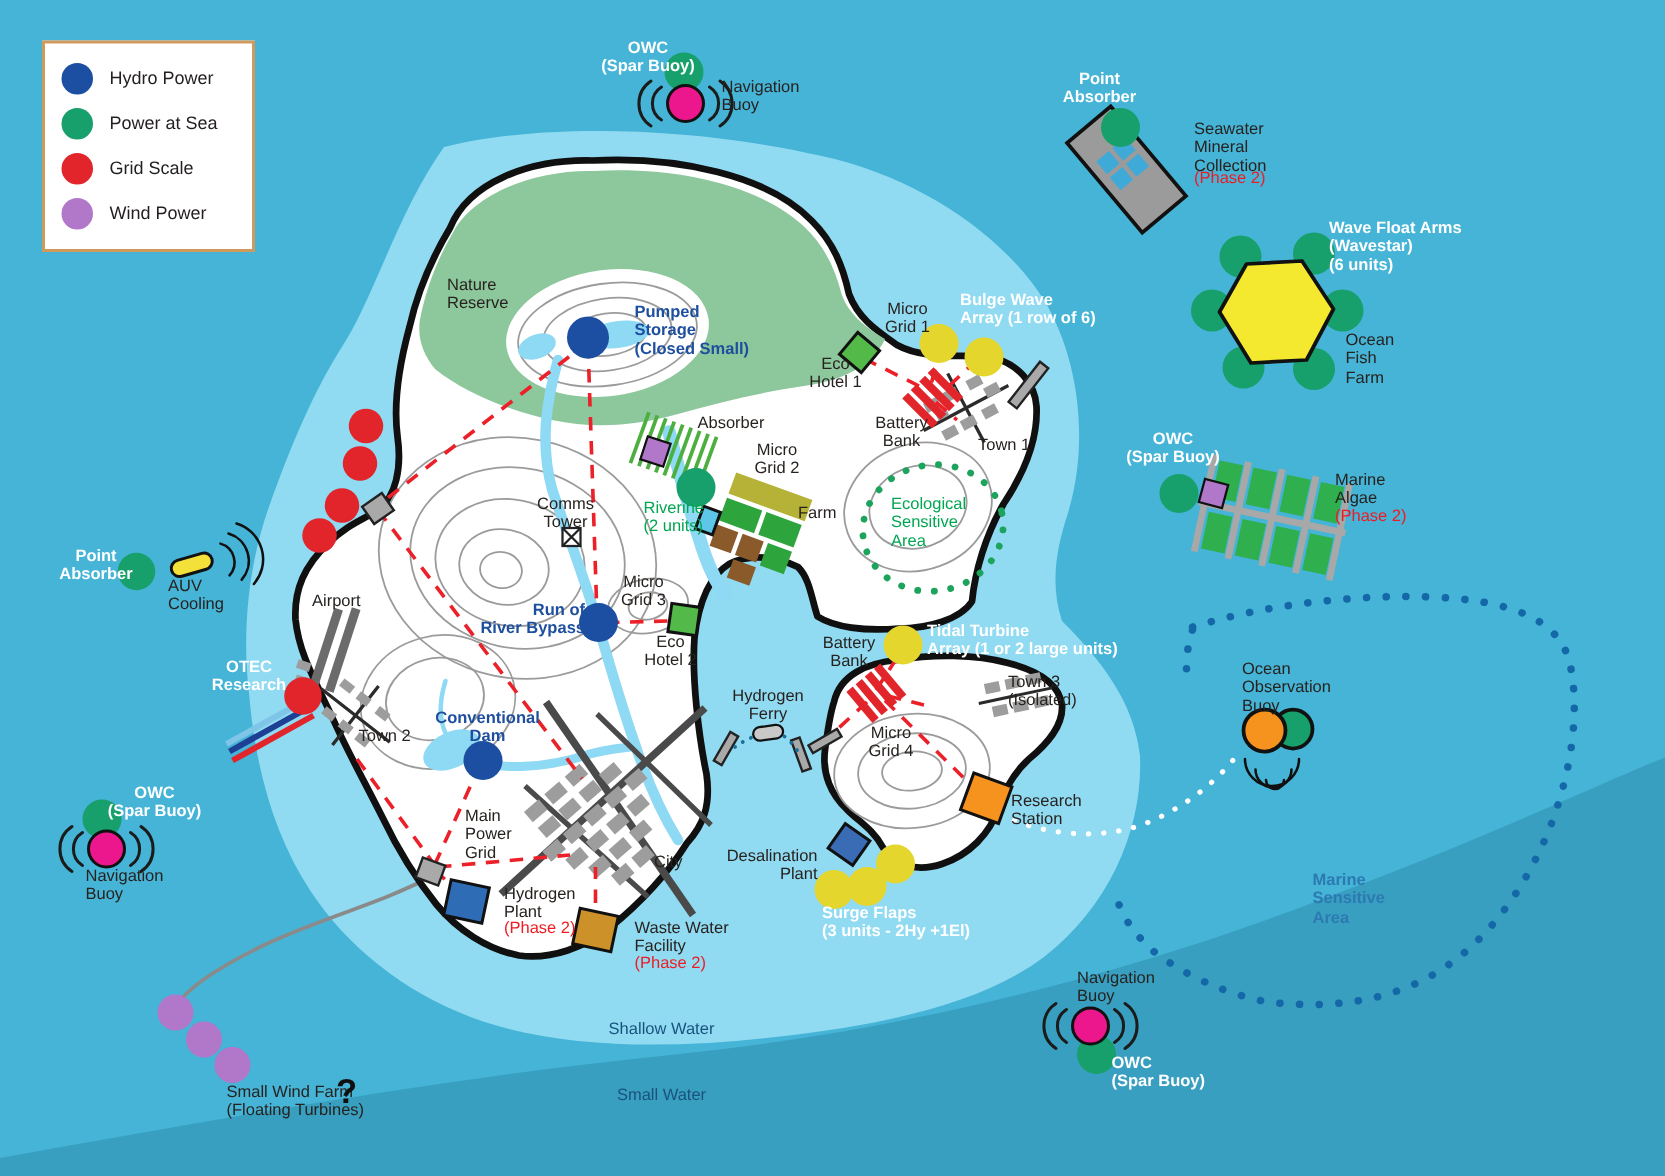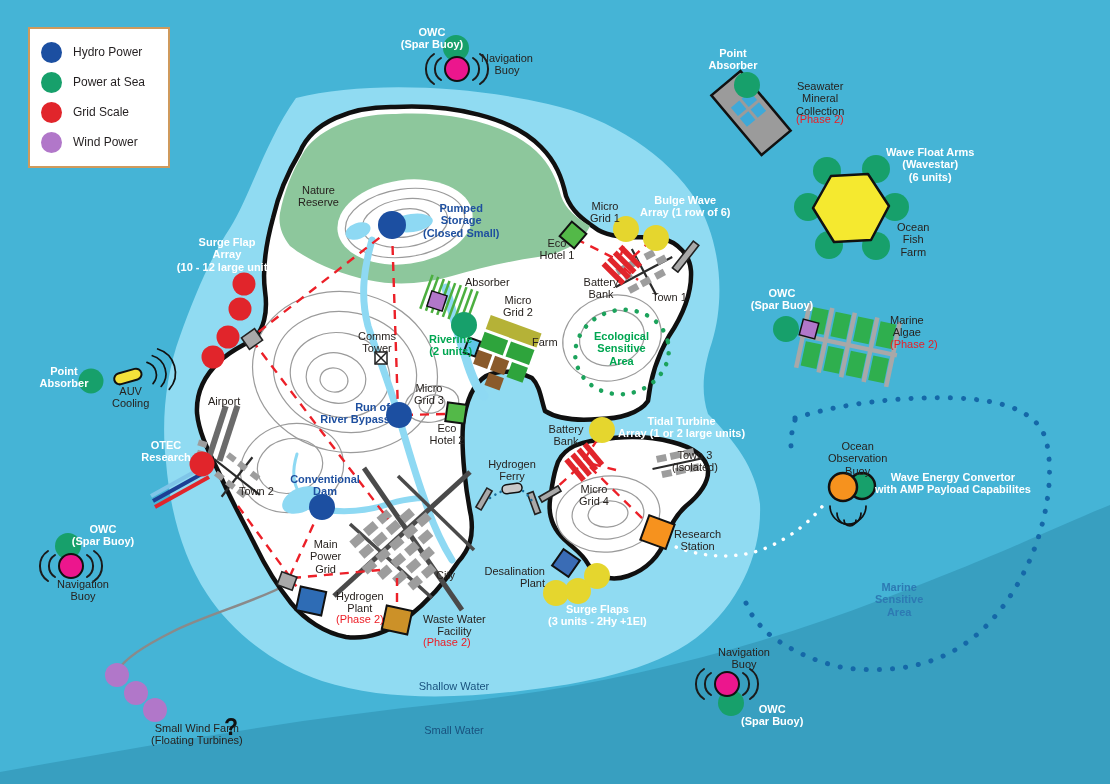--- a/index.html
+++ b/index.html
@@ -1,25 +1,25 @@
 <!DOCTYPE html>
 <html><head>
 <meta charset="utf-8">
 <style>
   html,body{margin:0;padding:0;background:#2e8fae;}
   .stage{position:relative;width:1110px;height:784px;overflow:hidden;
          background:#45b4d6;font-family:"Liberation Sans",sans-serif;}
   .stage svg{position:absolute;left:0;top:0;}
   .lbl{position:absolute;font-size:11px;line-height:1.12;white-space:pre-line;
-       color:#27221f;z-index:5;font-weight:400;text-align:center;}
+       color:#27221f;z-index:5;font-weight:400;}
   .w{color:#ffffff;font-weight:700;}
   .blue{color:#1e4f9f;font-weight:700;}
-  .green{color:#00a651;font-weight:700;}
+  .green{color:#00a651;font-weight:400;}
   .red{color:#ed1c24;font-weight:400;}
-  .sea{color:#19527e;margin-left:13px;}
+  .sea{color:#19527e;}
   .ms{color:#2d7ab3;font-weight:700;}
   .c{transform:translateX(-50%);text-align:center;}
   .r{transform:translateX(-100%);text-align:right;}
   .q{font-size:23px;font-weight:700;color:#101010;line-height:1;}
   .legend{position:absolute;left:28px;top:27px;width:142px;box-sizing:border-box;
           background:#fff;border:2px solid #cf9a5c;padding:13px 11px;
           display:flex;flex-direction:column;gap:9px;z-index:6;}
   .lg-row{display:flex;align-items:center;gap:11px;}
   .lg-dot{width:21px;height:21px;border-radius:50%;flex:none;}
   .lg-label{font-size:12px;color:#231f20;line-height:1.12;white-space:pre-line;}
@@ -440,23 +440,20 @@
 (Wavestar)
 (6 units)</div>
 <div class="lbl" style="left:897px;top:221px">Ocean
 Fish
 Farm</div>
 <div class="lbl w c" style="left:782px;top:287px">OWC
 (Spar Buoy)</div>
 <div class="lbl" style="left:890px;top:314px">Marine
 Algae</div>
 <div class="lbl red" style="left:890px;top:338px">(Phase 2)</div>
-<div class="lbl w c" style="left:227px;top:236px">Surge Flap
-Array
-(10 - 12 large units)</div>
 <div class="lbl w c" style="left:64px;top:365px">Point
 Absorber</div>
 <div class="lbl" style="left:112px;top:385px">AUV
 Cooling</div>
 <div class="lbl w c" style="left:166px;top:439px">OTEC
 Research</div>
 <div class="lbl w c" style="left:103px;top:523px">OWC
 (Spar Buoy)</div>
 <div class="lbl" style="left:57px;top:578px">Navigation
 Buoy</div>
@@ -522,22 +519,20 @@
 Array (1 or 2 large units)</div>
 <div class="lbl" style="left:672px;top:449px">Town 3
 (Isolated)</div>
 <div class="lbl c" style="left:594px;top:483px">Micro
 Grid 4</div>
 <div class="lbl" style="left:674px;top:528px">Research
 Station</div>
 <div class="lbl" style="left:828px;top:440px">Ocean
 Observation
 Buoy</div>
-<div class="lbl w" style="left:875px;top:471px">Wave Energy Convertor
-with AMP Payload Capabilites</div>
 <div class="lbl ms" style="left:875px;top:581px">Marine
 Sensitive
 Area</div>
 <div class="lbl" style="left:718px;top:646px">Navigation
 Buoy</div>
 <div class="lbl w" style="left:741px;top:703px">OWC
 (Spar Buoy)</div>
 
 </div>
 

